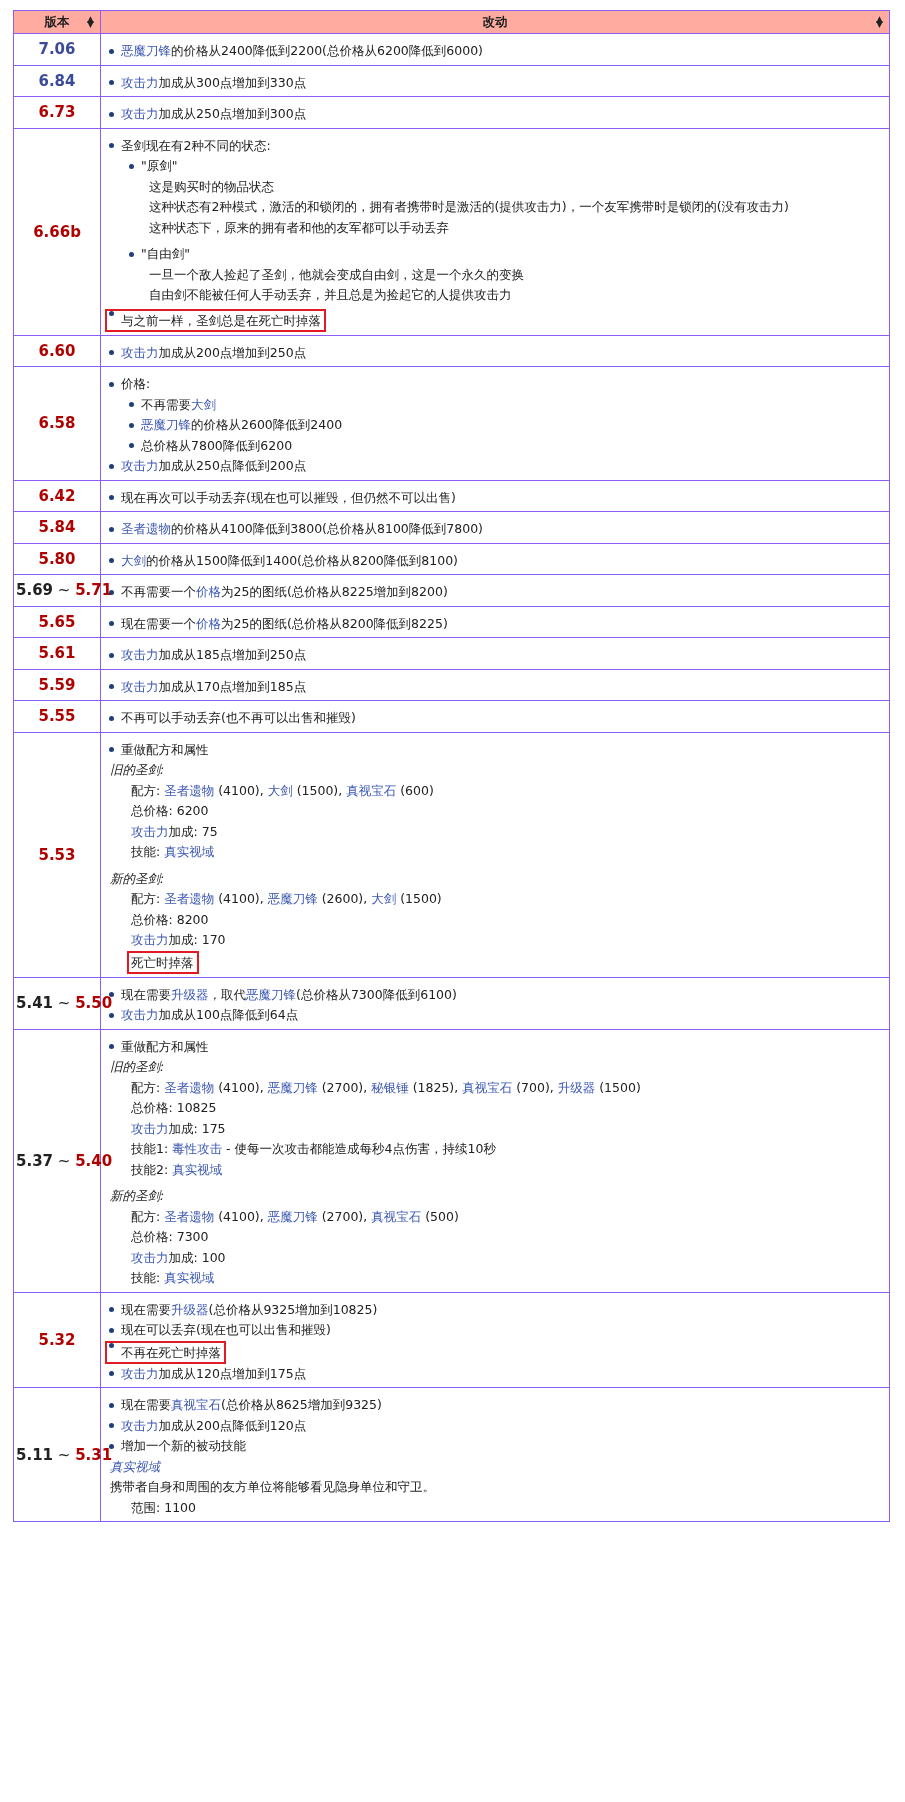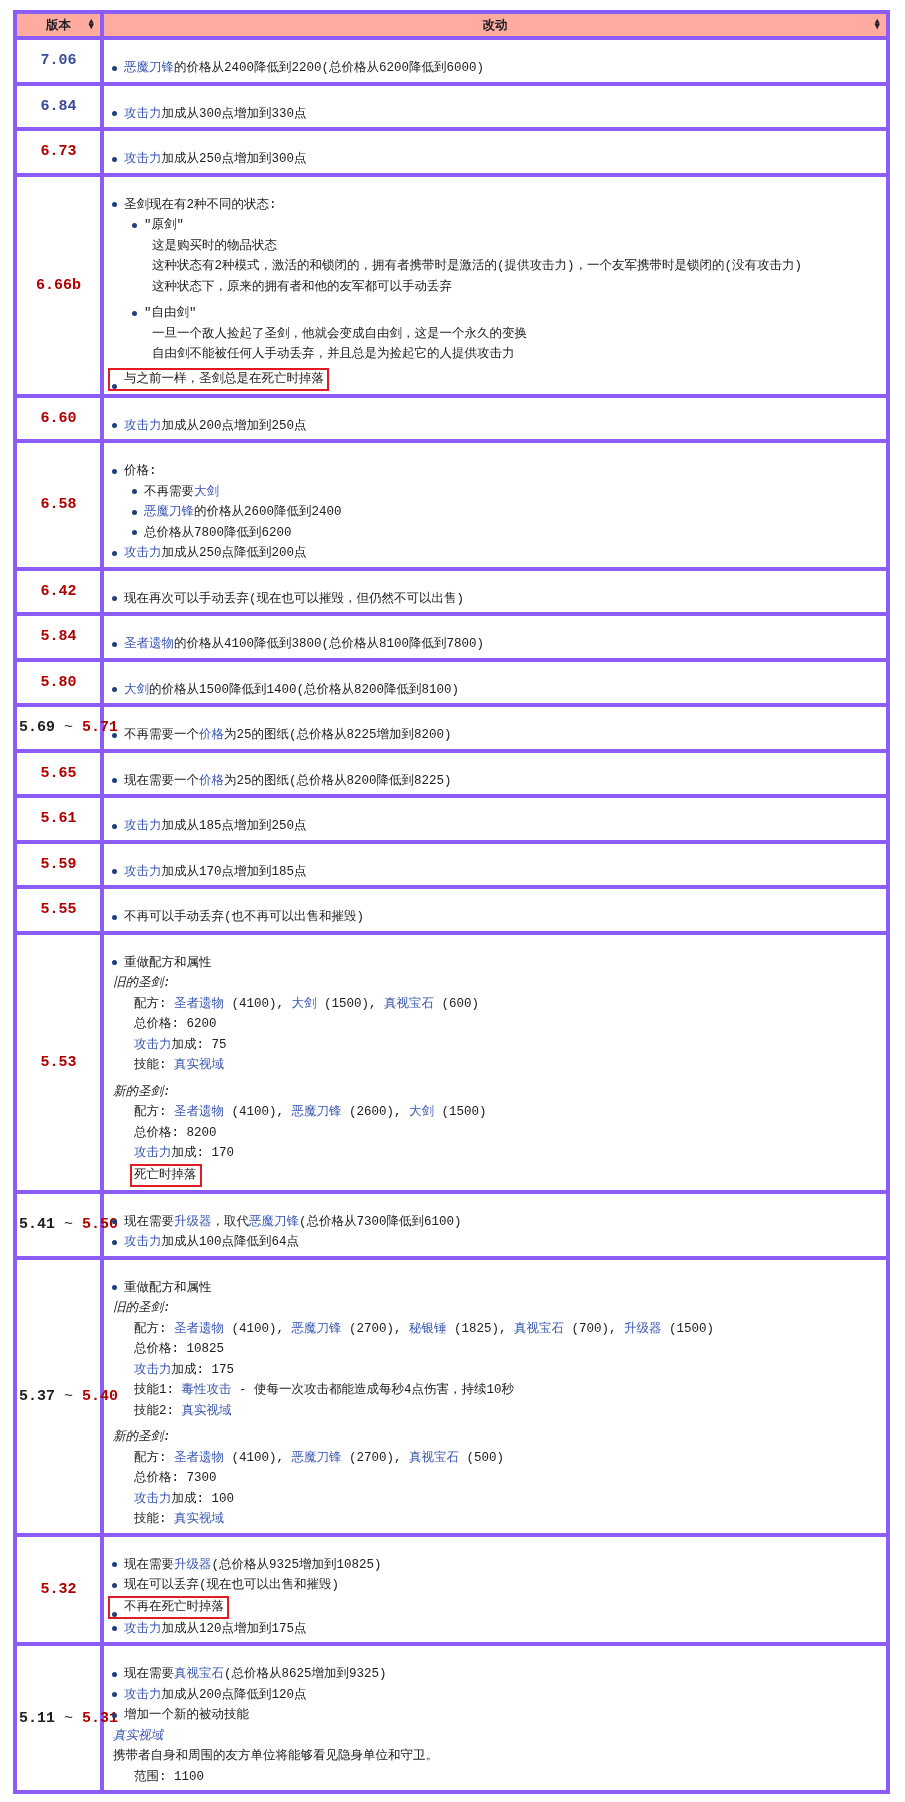--- a/index.html
+++ b/index.html
@@ -1,35 +1,35 @@
 <!DOCTYPE html>
 <html><head>
 <meta charset="utf-8">
 <style>
   html, body { margin: 0; padding: 0; background: #ffffff; }
   body { width: 905px; height: 1802px; overflow: hidden; font-family: "DejaVu Sans", "Liberation Sans", sans-serif; font-size: 12.5px; color: #202122; }
   table.wikitable { position: absolute; left: 13px; top: 10px; width: 877px; border-collapse: collapse; table-layout: fixed; }
-  .wikitable th, .wikitable td { border: 4px solid #8b5cf6; font-family: Liberation Mono, monospace; }
+  .wikitable th, .wikitable td { border: 1px solid #8b5cf6; }
   .wikitable th { background: #ffaba0; font-weight: bold; height: 22px; padding: 0 6px; position: relative; font-size: 12.5px; }
   .wikitable th .sort { position: absolute; right: 6px; top: 50%; transform: translateY(-50%); font-size: 9px; line-height: 5px; display: flex; flex-direction: column; align-items: center; }
   .wikitable td.ver { text-align: center; font-weight: bold; font-size: 15px; padding: 0 2px; white-space: nowrap; }
-  .wikitable td.chg { padding: 18px 6px 3px 8px; vertical-align: middle; }
+  .wikitable td.chg { padding: 7px 6px 3px 8px; vertical-align: middle; }
   .v-blue { color: #3c4a9b; }
   .v-red { color: #b00000; }
   .v-black { color: #202122; }
   a, .lnk { color: #3b57b0; text-decoration: none; }
   .line { line-height: 20.5px; white-space: nowrap; }
   .li { display: flex; align-items: center; line-height: 20.5px; white-space: nowrap; }
   .bullet { display: inline-block; width: 5px; height: 5px; border-radius: 50%; background: #1f3f7a; margin-right: 7px; flex: 0 0 5px; }
   .lvl1 { padding-left: 20px; }
   .lvl2 { padding-left: 40px; }
   .lvl-dd { padding-left: 22px; }
   .ital { font-style: italic; }
   .gap { height: 6px; }
-  .boxed { display: inline-flex; align-items: flex-end; border: 2px solid #e01b24; padding: 0 3px 0 2px; margin-left: -4px; line-height: 19px; }
+  .boxed { display: inline-flex; align-items: flex-start; border: 2px solid #e01b24; padding: 0 3px 0 2px; margin-left: -4px; line-height: 19px; }
 </style>
 </head>
 <body>
 
 <table class="wikitable">
   <colgroup>
       <col style="width:87px">
       <col>
     </colgroup>
   <thead>

